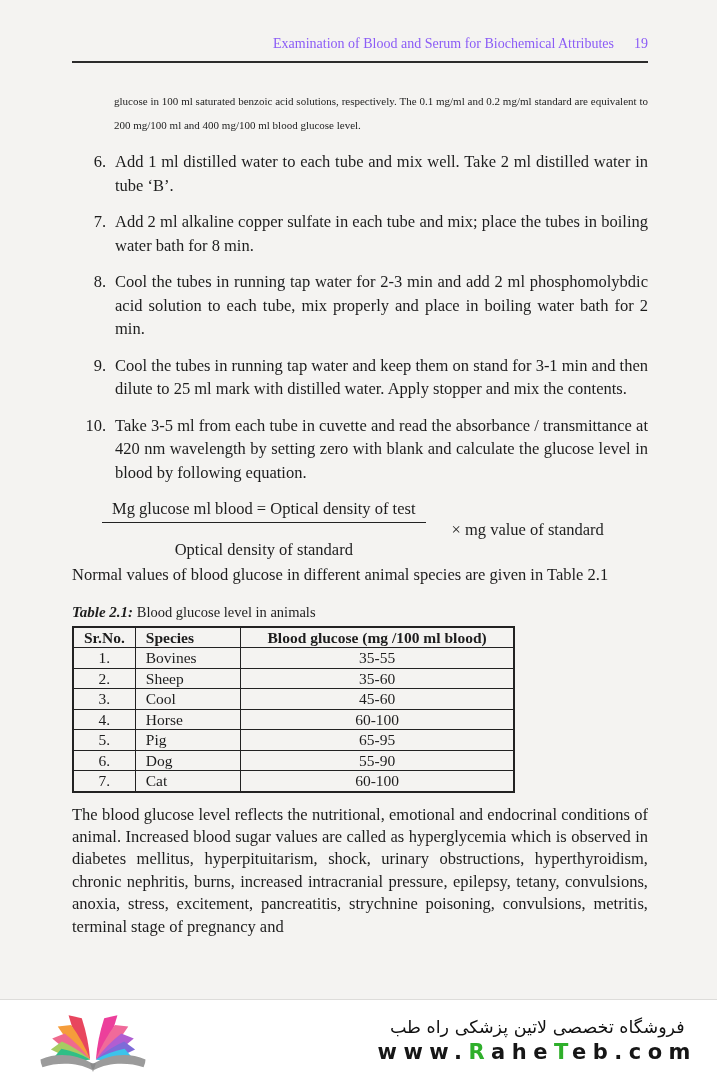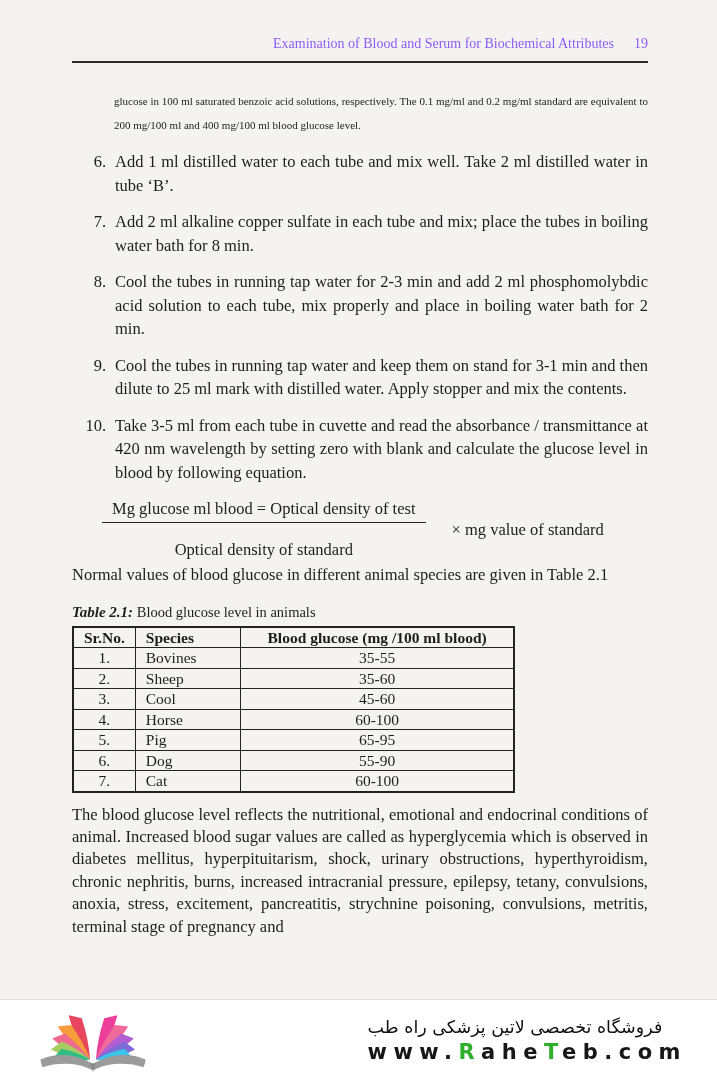--- a/index.html
+++ b/index.html
@@ -46,21 +46,21 @@
   col.c1{width:60px;} col.c2{width:106px;} col.c3{width:277px;}
 
   .closing{margin-top:11px;font-size:16.5px;line-height:22.4px;text-align:justify;}
 
   
   .footer{
     position:absolute;left:0;bottom:0;width:717px;height:80px;background:#ffffff;
     display:flex;align-items:center;box-shadow:0 -1px 0 #dddcda;
   }
   .logo-wrap{margin-left:34px;flex:none;}
-  .footer-right{margin-left:auto;padding-right:30px;text-align:left;font-family:"DejaVu Sans", sans-serif;}
+  .footer-right{margin-left:auto;padding-right:20px;text-align:center;font-family:"DejaVu Sans", sans-serif;}
   .fa-line{font-size:17.5px;color:#111;direction:rtl;unicode-bidi:plaintext;letter-spacing:0.2px;}
   .url-line{font-size:21px;font-weight:600;letter-spacing:6.5px;color:#161616;margin-top:3px;font-family:"DejaVu Sans", sans-serif;}
   .url-line .gr{color:#2faf2b;}
 </style>
 </head>
 <body>
 
 <div class="page">
   <div class="content">
 

